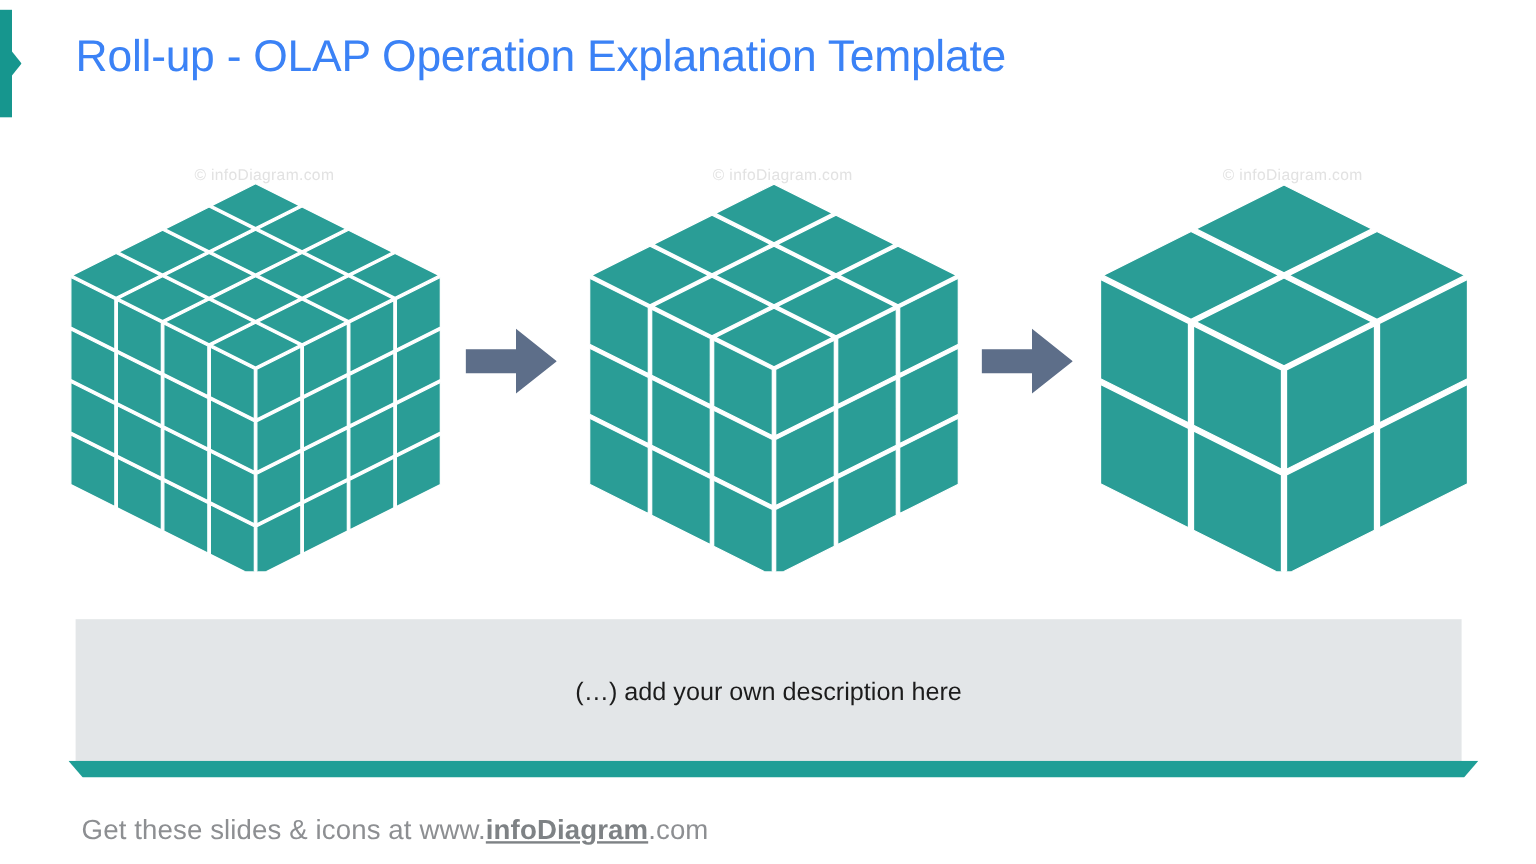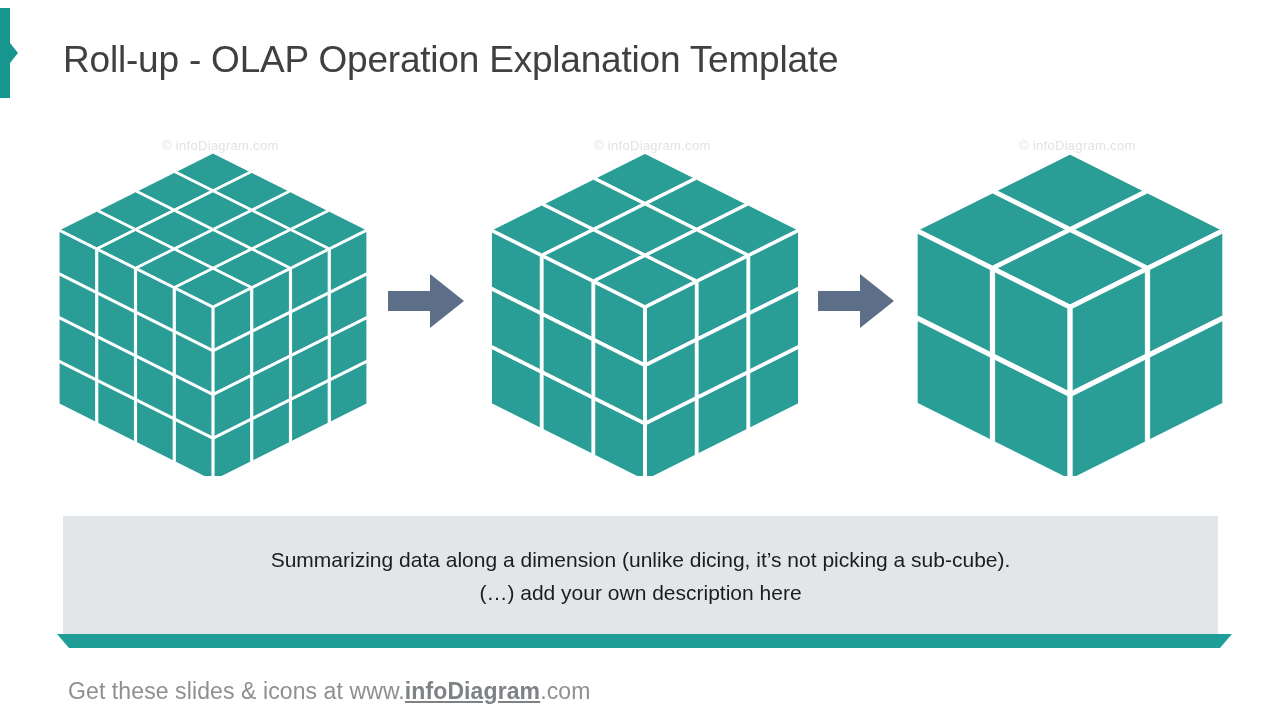--- a/index.html
+++ b/index.html
@@ -135,21 +135,21 @@
   #footer-brand { font-weight: bold; color: #7e8285; text-decoration: underline; }
 </style>
 </head>
 <body style="background: rgb(255, 255, 255);">
 
 <svg id="header-accent" viewBox="0 0 18 90" width="18" height="90">
   <rect id="header-accent-bar" x="0" y="0" width="10" height="90" fill="#16968E"></rect>
   <polygon id="header-accent-tip" points="10,35 18,45 10,55" fill="#16968E"></polygon>
 </svg>
 
-<div id="slide-title" style="color: #404040; margin-top: 13px;">Roll-up - OLAP Operation Explanation Template</div>
+<div id="slide-title" style="color: #3b82f6;">Roll-up - OLAP Operation Explanation Template</div>
 
 <div id="diagram-band">
 
   <div class="cube-slot" id="cube-slot-1">
     <div class="watermark" style="color: rgb(226, 226, 226);">© infoDiagram.com</div>
     <svg class="cube-svg" viewBox="0 0 310 330" width="310" height="330">
         <polygon points="155.00,7.07 191.62,25.38 155.00,43.68 118.38,25.38" fill="#2A9D96" stroke="#ffffff" stroke-width="1" stroke-linejoin="round"></polygon>
         <polygon points="116.25,26.44 152.87,44.75 116.25,63.06 79.63,44.75" fill="#2A9D96" stroke="#ffffff" stroke-width="1" stroke-linejoin="round"></polygon>
         <polygon points="77.50,45.82 114.12,64.13 77.50,82.43 40.88,64.13" fill="#2A9D96" stroke="#ffffff" stroke-width="1" stroke-linejoin="round"></polygon>
         <polygon points="38.75,65.19 75.37,83.50 38.75,101.81 2.13,83.50" fill="#2A9D96" stroke="#ffffff" stroke-width="1" stroke-linejoin="round"></polygon>
@@ -260,21 +260,20 @@
         <polygon points="307.87,174.47 234.63,211.09 234.63,293.78 307.87,257.16" fill="#2A9D96" stroke="#ffffff" stroke-width="1" stroke-linejoin="round"></polygon>
         <polygon points="230.37,125.72 157.13,162.34 157.13,245.03 230.37,208.41" fill="#2A9D96" stroke="#ffffff" stroke-width="1" stroke-linejoin="round"></polygon>
         <polygon points="230.37,213.22 157.13,249.84 157.13,332.53 230.37,295.91" fill="#2A9D96" stroke="#ffffff" stroke-width="1" stroke-linejoin="round"></polygon>
       </svg>
   </div>
 
 </div>
 
 <div id="description-panel" style="background: rgb(227, 230, 232);">
   <div id="description-text">
-    <span id="description-line-1">Summarizing data along a dimension (unlike dicing, it’s not picking a sub-cube).</span>
     <span id="description-line-2">(…) add your own description here</span>
   </div>
 </div>
 
 <div id="panel-underbar-wrap">
   <svg id="panel-underbar" viewBox="0 0 1175 14" width="1175" height="14" preserveAspectRatio="none">
     <polygon id="panel-underbar-shape" points="0,0 1175,0 1163,14 12,14" fill="#1E9E96"></polygon>
   </svg>
 </div>
 

